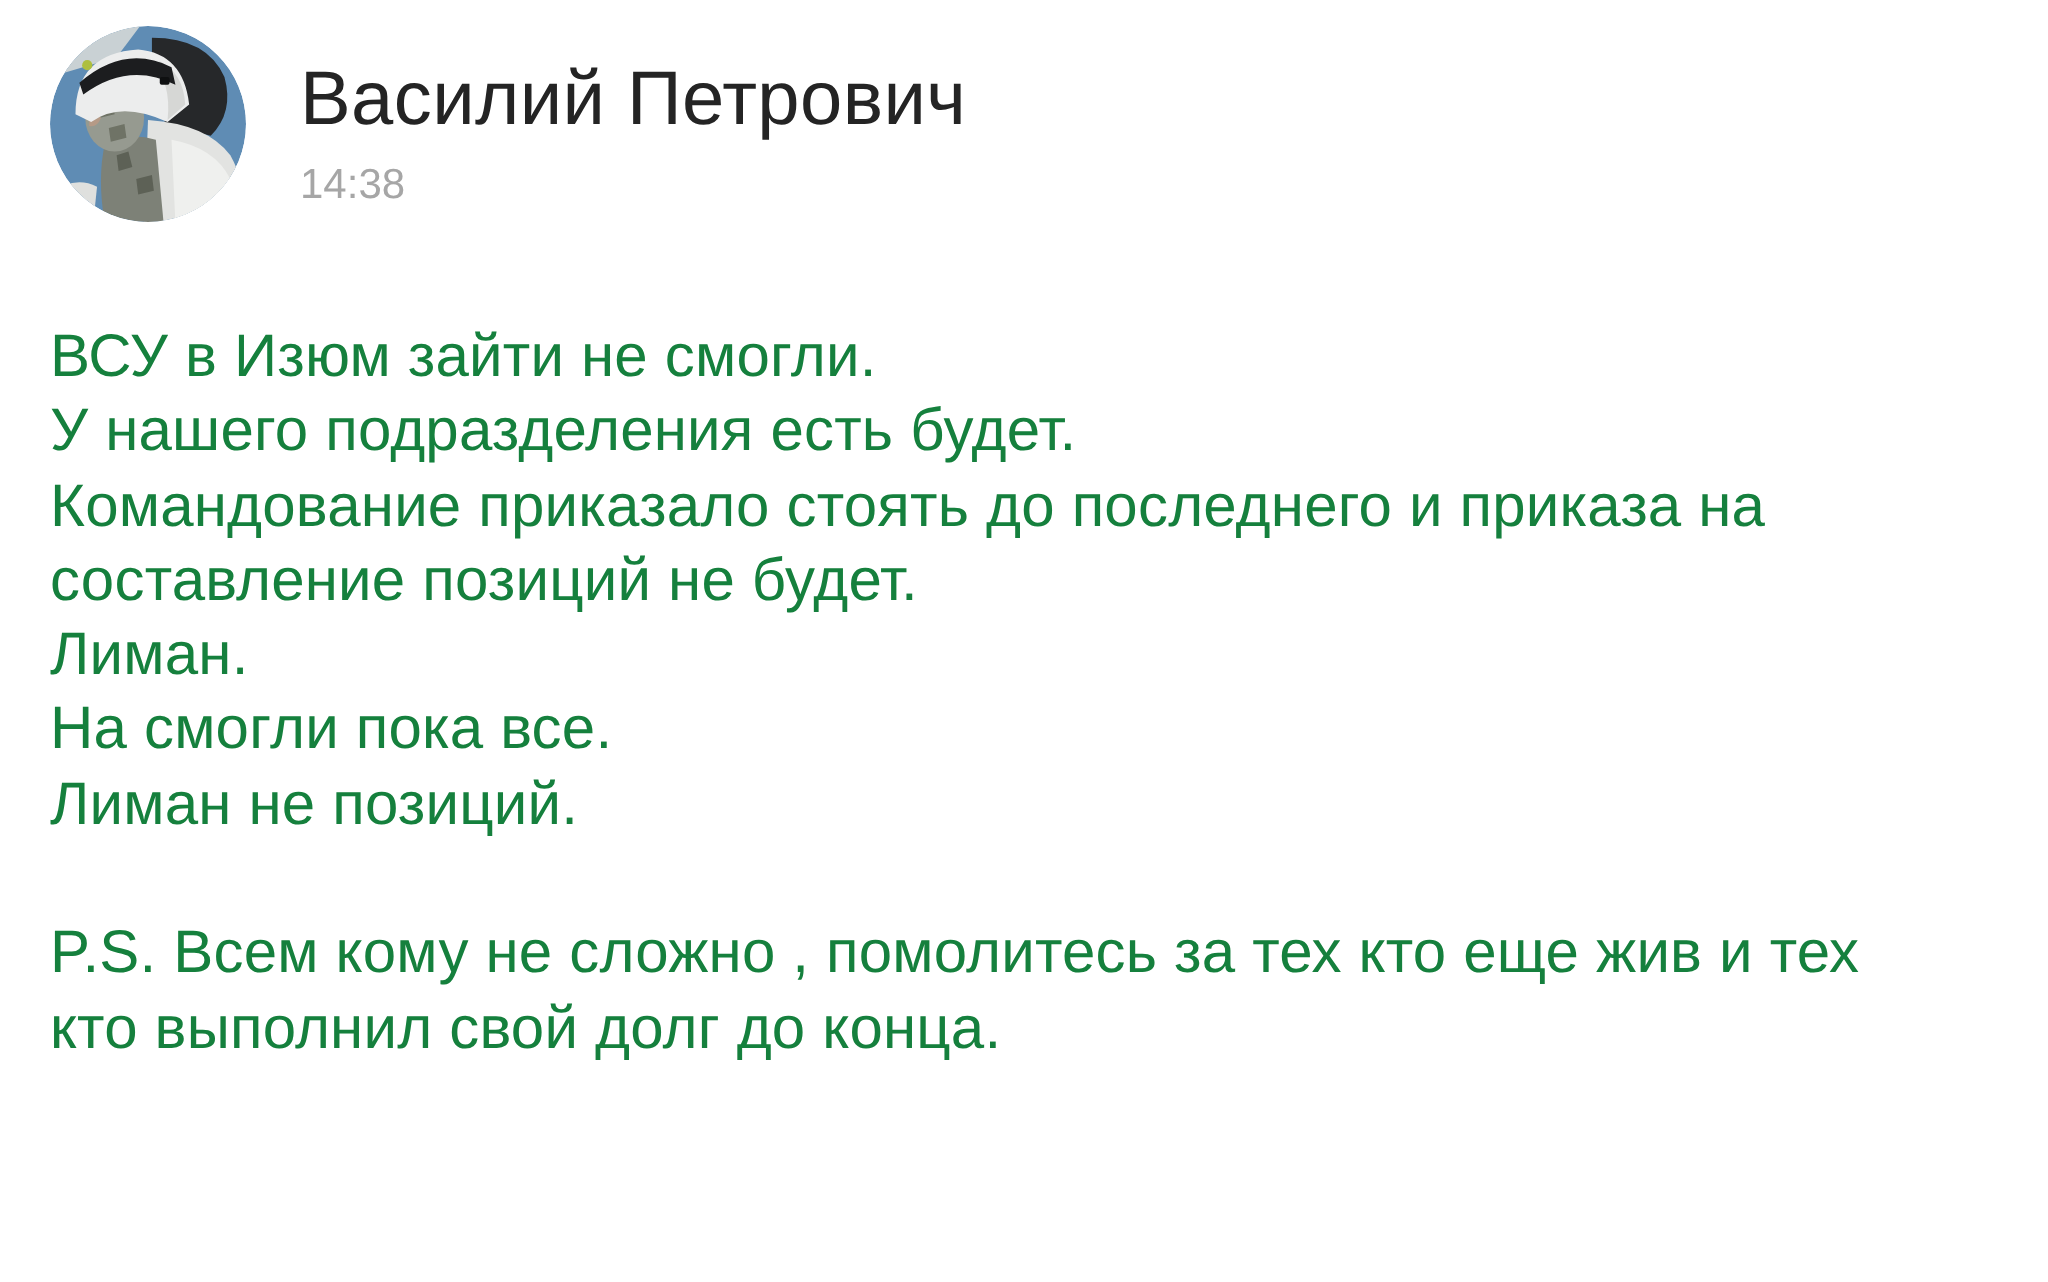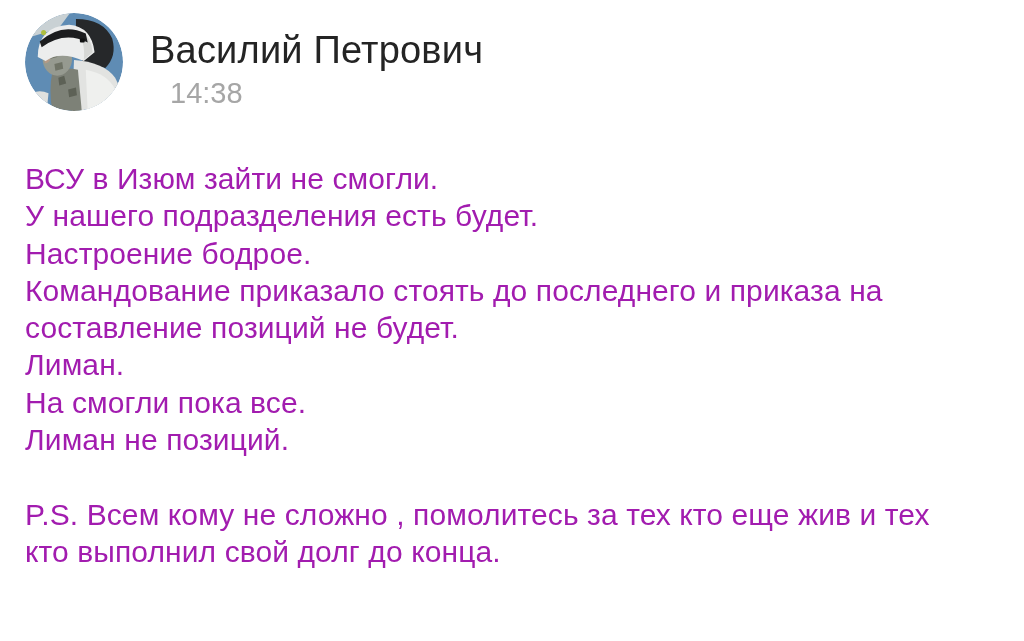--- a/index.html
+++ b/index.html
@@ -35,36 +35,35 @@
     font-weight: 400;
     color: #242424;
     letter-spacing: 0.2px;
     white-space: nowrap;
     cursor: pointer;
   }
   .time {
     position: absolute;
     left: 150px;
     top: 76px;
-    font-size: 29px;
+    font-size: 21px;
     line-height: 34px;
     font-weight: 400;
     color: #a6a6a6;
     white-space: nowrap;
-    margin-left: 20px;
   }
   .message {
     position: absolute;
     left: 25px;
     top: 160px;
     right: 20px;
     font-size: 30px;
     line-height: 37.3px;
     font-weight: 400;
-    color: #a21caf;
+    color: #15803d;
     letter-spacing: 0.1px;
   }
   .msg-line { white-space: nowrap; }
 </style>
 </head>
 <body>
 
 <div class="post">
 
   <div class="avatar">
@@ -109,21 +108,20 @@
       </g>
     </svg>
   </div>
 
   <div class="author">Василий Петрович</div>
   <div class="time">14:38</div>
 
   <div class="message">
       <div class="msg-line">ВСУ в Изюм зайти не смогли.</div>
       <div class="msg-line">У нашего подразделения есть будет.</div>
-      <div class="msg-line">Настроение бодрое.</div>
       <div class="msg-line">Командование приказало стоять до последнего и приказа на</div>
       <div class="msg-line">составление позиций не будет.</div>
       <div class="msg-line">Лиман.</div>
       <div class="msg-line">На смогли пока все.</div>
       <div class="msg-line">Лиман не позиций.</div>
       <div class="msg-line">&nbsp;</div>
       <div class="msg-line">P.S. Всем кому не сложно , помолитесь за тех кто еще жив и тех</div>
       <div class="msg-line">кто выполнил свой долг до конца.</div>
     </div>
 

